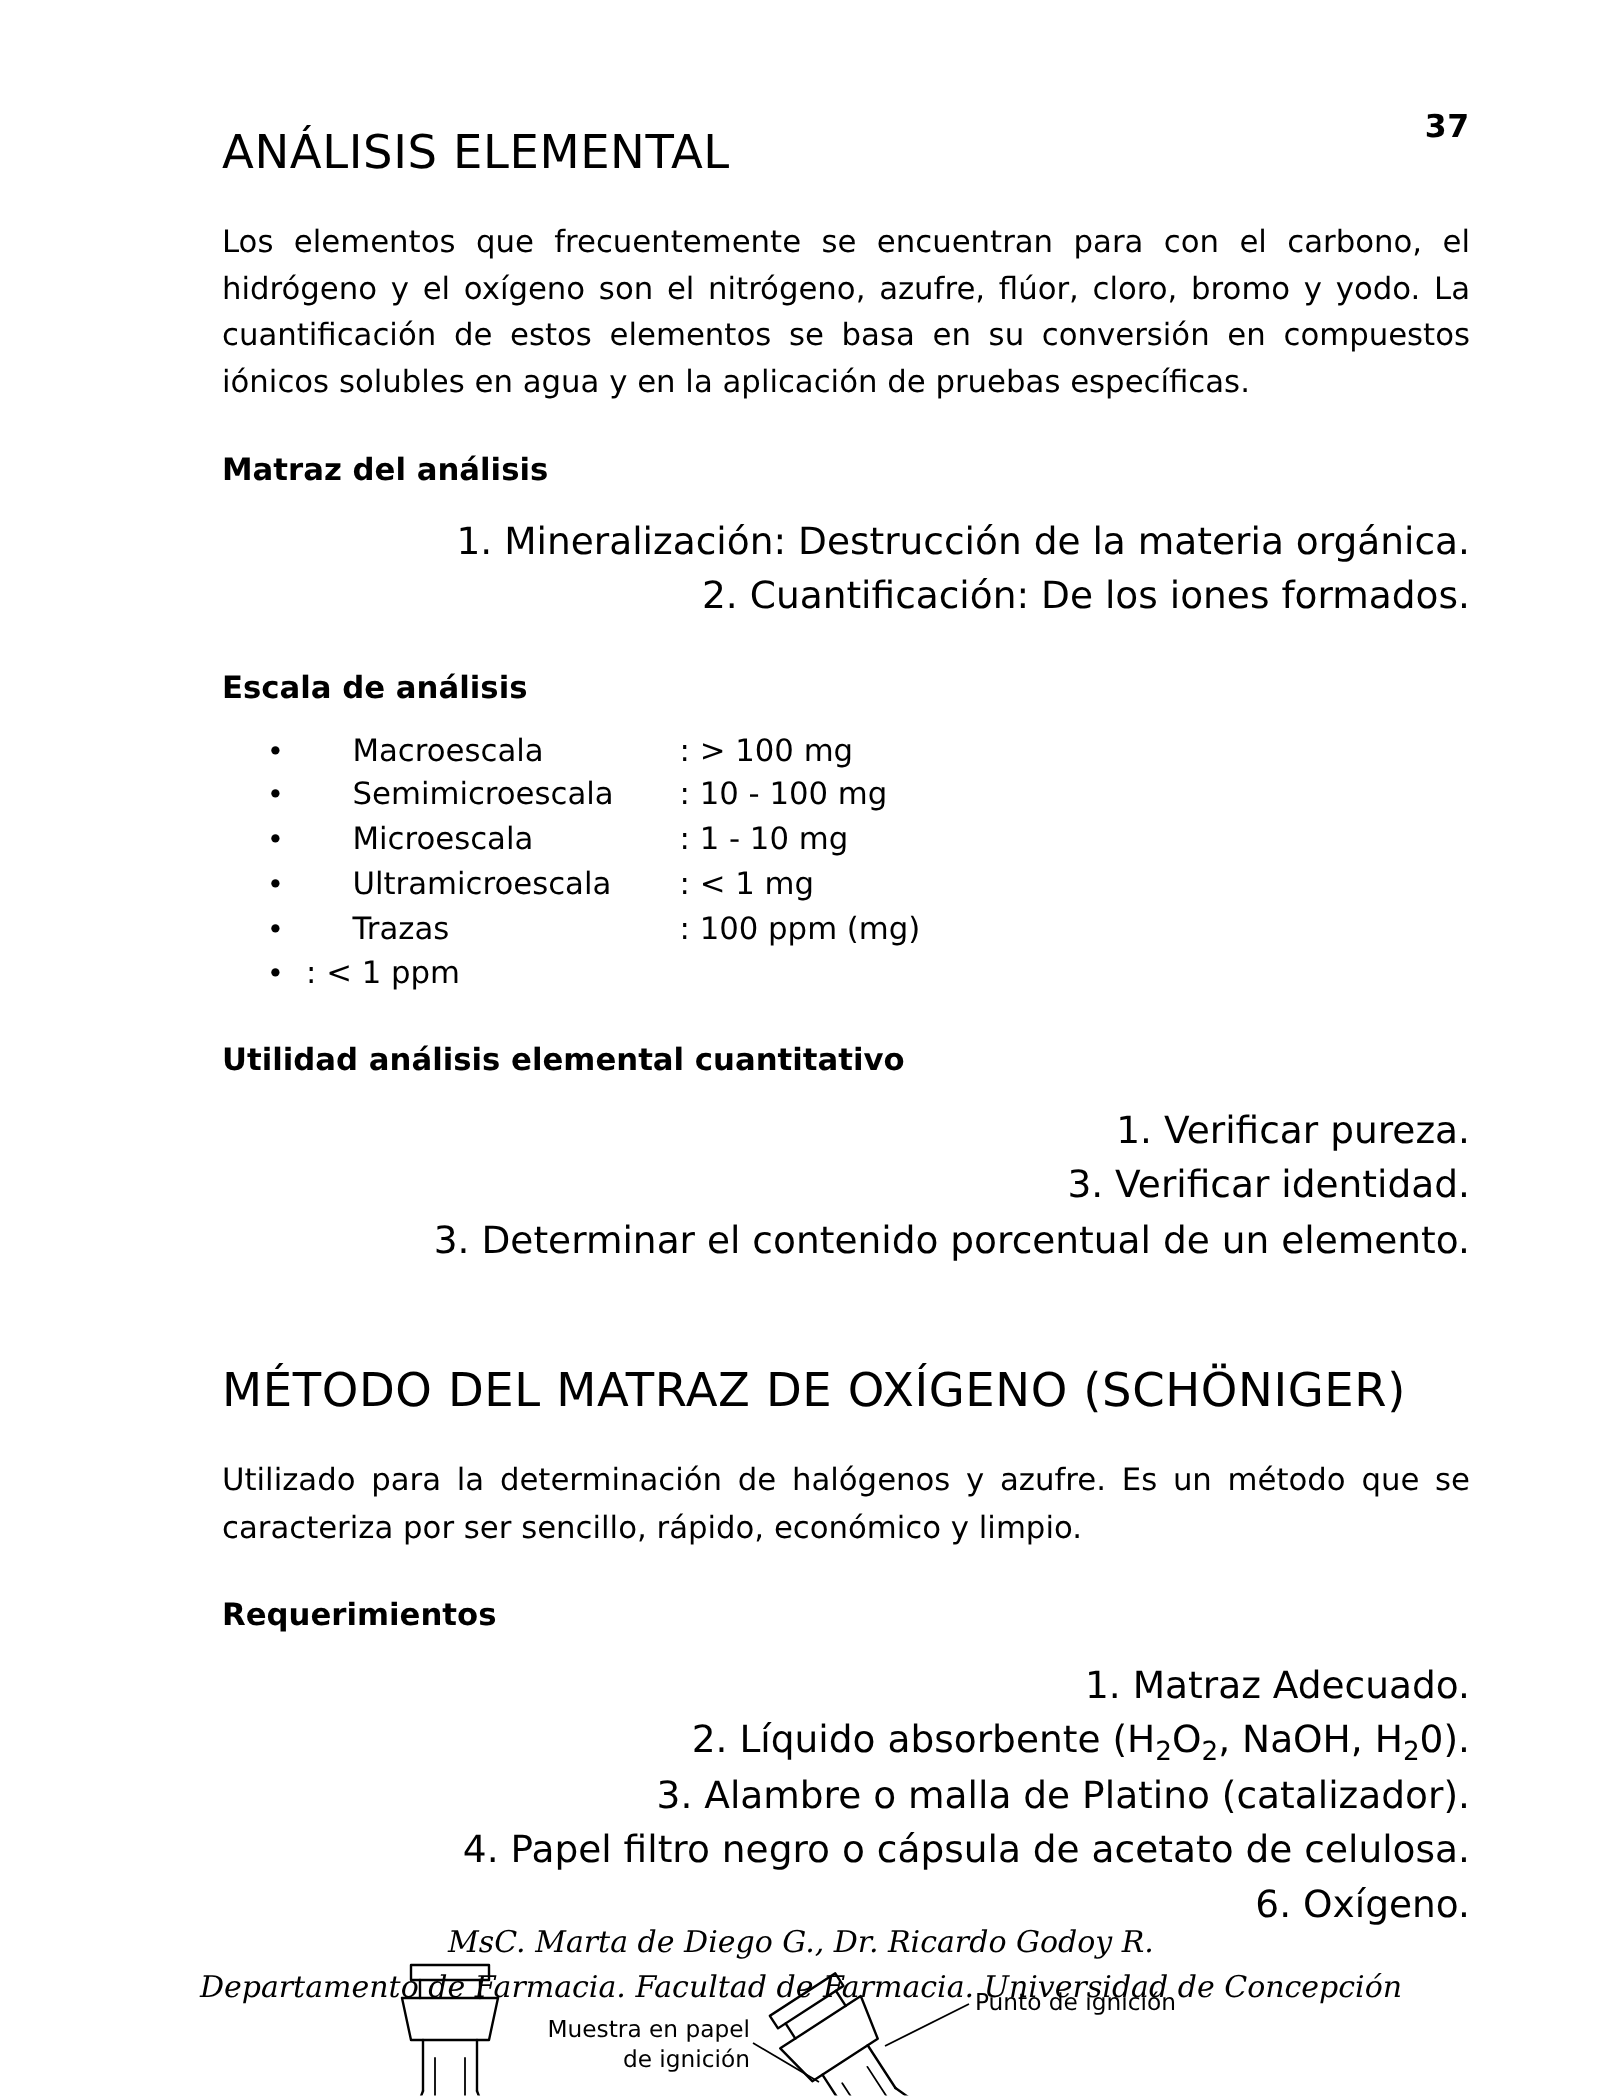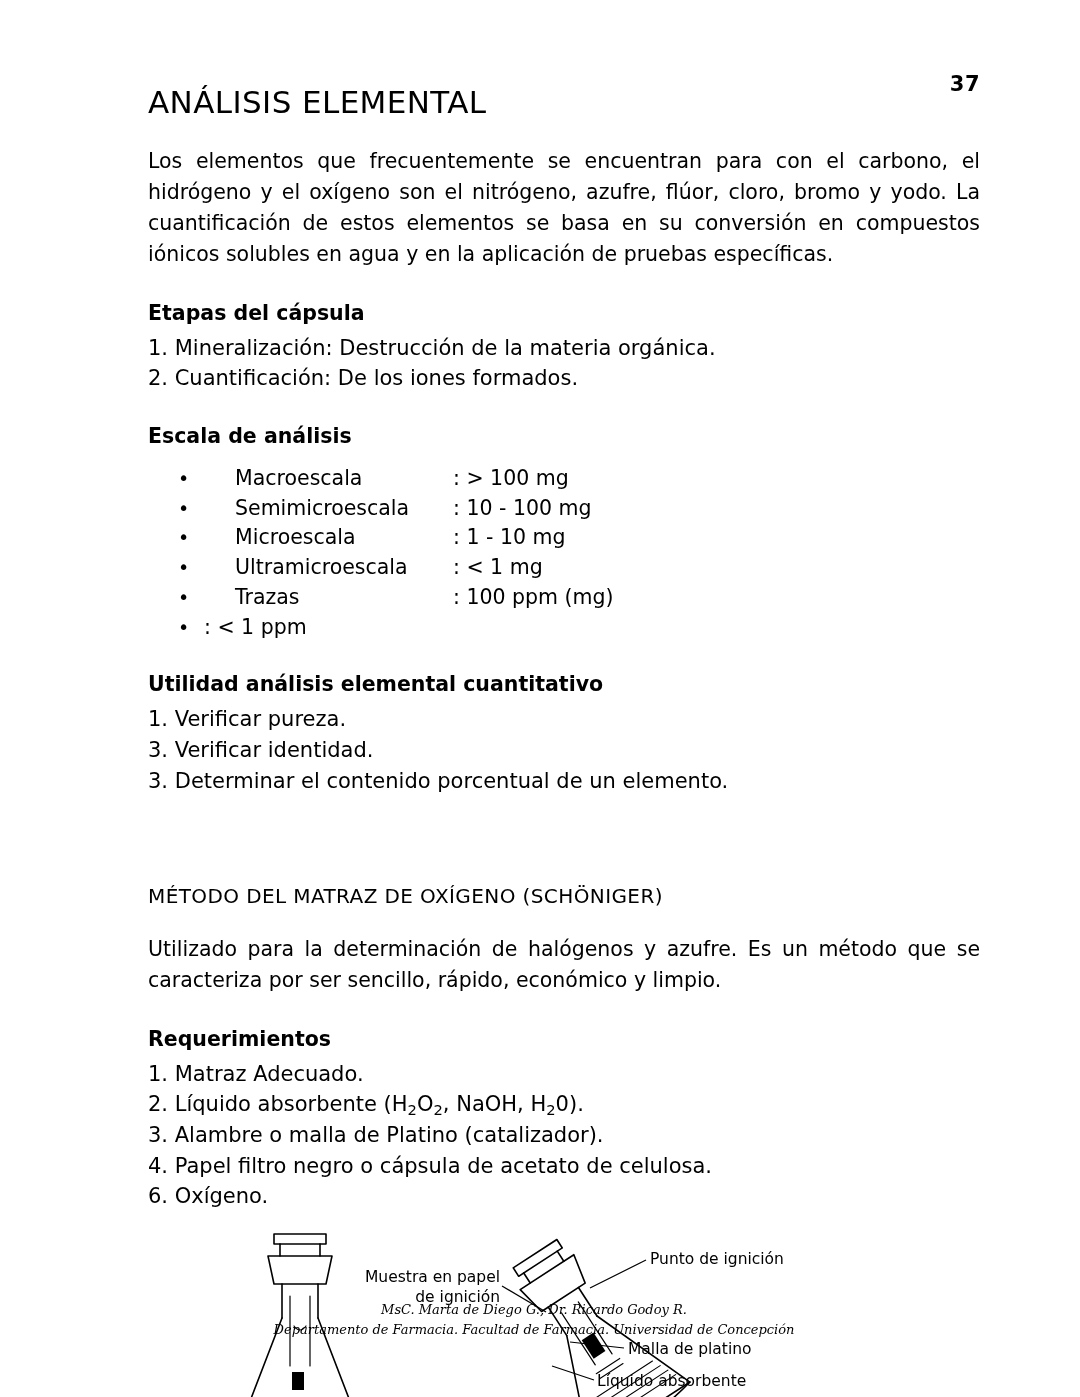--- a/index.html
+++ b/index.html
@@ -29,39 +29,40 @@
     letter-spacing: .5px;
   }
   h1.doc-title {
     font-size: 31px;
     font-weight: 400;
     text-align: left;
     margin: 48px 0 0 0;
     letter-spacing: .4px;
   }
   h1.doc-title.second {
-    margin-top: 88px;
-    font-size: 20px;
+    margin-top: 64px;
+    font-size: 31px;
   }
   p.para {
     font-size: 20.5px;
     line-height: 1.52;
     text-align: justify;
     margin: 26px 0 0 0;
     width: 832px;
   }
   h2.section {
     font-size: 20.5px;
     font-weight: 700;
     margin: 30px 0 0 0;
   }
   .num-list {
-    margin: 8px 0 0 0;
-    font-size: 21px;
+    margin: 18px 0 0 0;
+    font-size: 25px;
     line-height: 1.46;
+    text-align: right;
   }
   .num-list div {
     white-space: pre;
   }
   ul.bullets {
     margin: 16px 0 0 0;
     padding: 0 0 0 30px;
     list-style: none;
     font-size: 20.5px;
     line-height: 1.45;
@@ -90,42 +91,42 @@
     justify-content: center;
   }
   .footer {
     position: absolute;
     left: 0;
     right: 12px;
     bottom: 58px;
     text-align: center;
     font-family: "DejaVu Serif", serif;
     font-style: italic;
-    font-size: 13px;
+    font-size: 20px;
     line-height: 1.5;
   }
   sub {
     font-size: 70%;
     vertical-align: baseline;
     position: relative;
     bottom: -0.28em;
   }
 </style>
 </head>
 <body>
 
 <div class="page">
 
   <div class="page-number">37</div>
 
   <h1 class="doc-title">ANÁLISIS ELEMENTAL</h1>
 
   <p class="para">Los elementos que frecuentemente se encuentran para con el carbono, el hidrógeno y el oxígeno son el nitrógeno, azufre, flúor, cloro, bromo y yodo. La cuantificación de estos elementos se basa en su conversión en compuestos iónicos solubles en agua y en la aplicación de pruebas específicas.</p>
 
-  <h2 class="section">Etapas del cápsula</h2>
+  <h2 class="section">Matraz del análisis</h2>
   <div class="num-list">
     <div>1. Mineralización: Destrucción de la materia orgánica.</div>
     <div>2. Cuantificación: De los iones formados.</div>
   </div>
 
   <h2 class="section">Escala de análisis</h2>
   <ul class="bullets">
     <li>
       <span class="dot">•</span>
       <span class="term">Macroescala</span>

